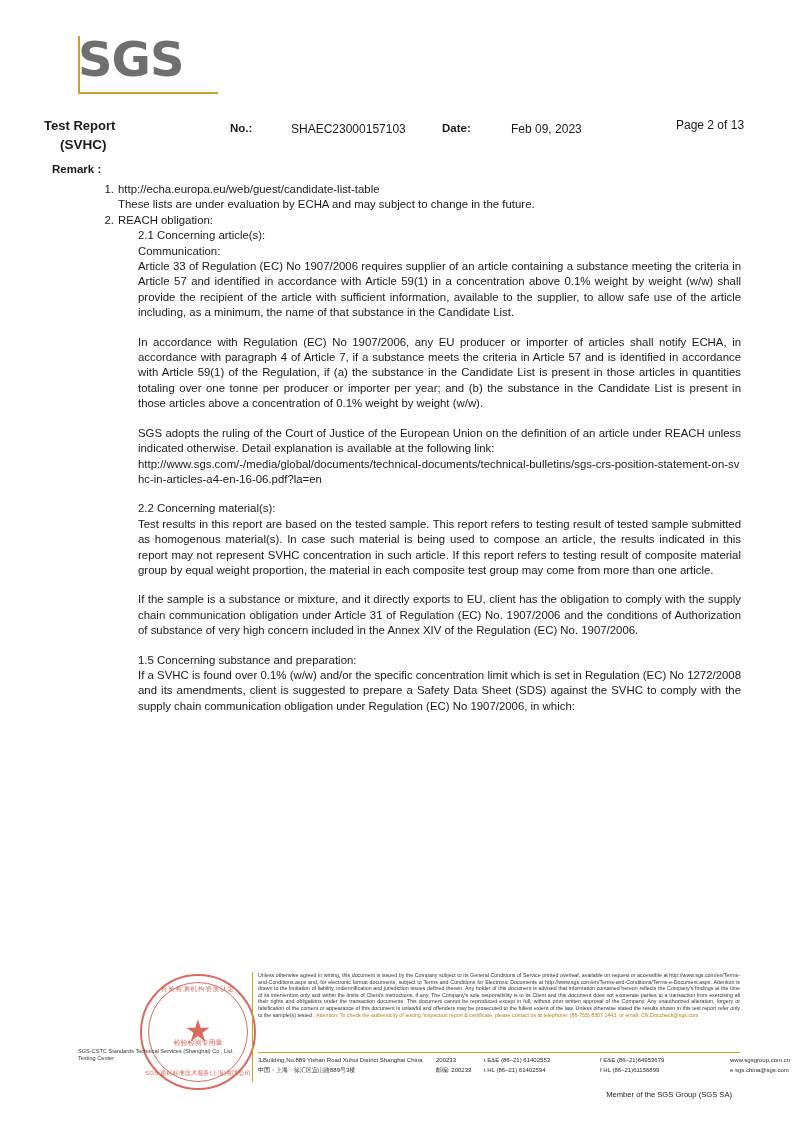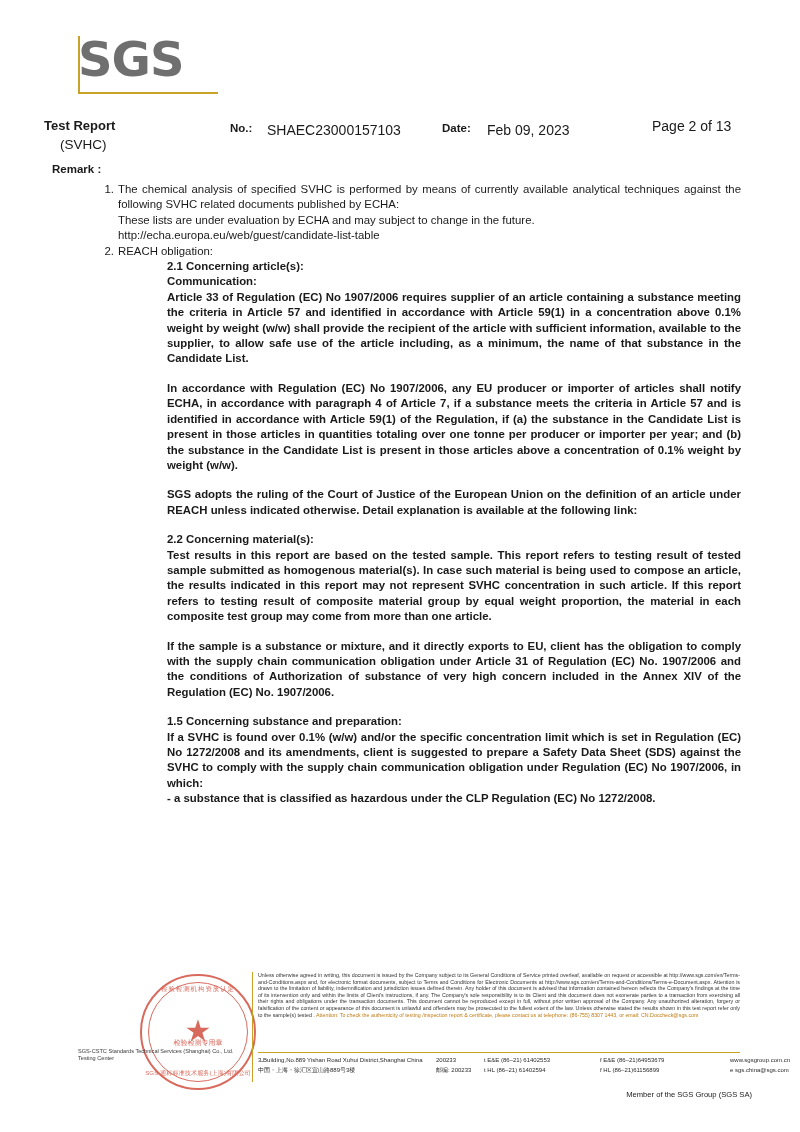--- a/index.html
+++ b/index.html
@@ -66,30 +66,31 @@
     left: 0px;
     top: 0px;
     font-size: 13px;
     font-weight: bold;
   }
   .doc-subtitle {
     position: absolute;
     left: 16px;
     top: 19px;
     font-size: 13.5px;
-    font-weight: normal;
+    font-weight: bold;
   }
   .meta-label {
     position: absolute;
     font-size: 11.5px;
     font-weight: bold;
   }
   .meta-value {
     position: absolute;
-    font-size: 14px;
+    font-size: 12px;
+    margin-left: 24px;
   }
   .lbl-no { left: 186px; top: 4px; }
   .val-no { left: 223px; top: 4px; }
   .lbl-date { left: 398px; top: 4px; }
   .val-date { left: 443px; top: 4px; text-align: center; }
   .val-page { left: 608px; top: 0; }
 
   
   .remark-label {
     position: absolute;
@@ -112,22 +113,21 @@
   }
   .num-item .num {
     position: absolute;
     left: -22px;
     top: 0;
     width: 18px;
     text-align: right;
     font-size: 11.4px;
   }
   .indent1 {
-    margin-left: 49px;
-    font-weight: bold;
+    margin-left: 20px;
   }
   p.txt {
     margin: 0;
     font-size: 11.4px;
     line-height: 15.4px;
   }
   p.just {
     text-align: justify;
   }
   .gap { height: 14px; }
@@ -249,21 +249,21 @@
   .fa-row {
     position: relative;
     height: 10px;
   }
   .fa-c1 { position: absolute; left: 0; top: 0; width: 176px; }
   .fa-c2 { position: absolute; left: 178px; top: 0; width: 44px; }
   .fa-c3 { position: absolute; left: 226px; top: 0; width: 120px; }
   .fa-c4 { position: absolute; left: 342px; top: 0; width: 96px; }
   .member {
     position: absolute;
-    right: 48px;
+    right: 68px;
     top: 122px;
     font-size: 7.6px;
     color: #1a1a1a;
   }
 </style>
 </head>
 <body>
 
 <div class="page">
 
@@ -282,52 +282,51 @@
     <div class="meta-value val-date">Feb 09, 2023</div>
     <div class="meta-value val-page">Page 2 of 13</div>
   </div>
 
   <div class="remark-label">Remark :</div>
 
   <div class="body-wrap">
 
     <div class="num-item">
       <span class="num">1.</span>
-      <p class="txt just">The chemical analysis of specified SVHC is performed by means of currently available analytical techniques against the following SVHC related documents published by ECHA:</p>
+      <p class="txt url">http://echa.europa.eu/web/guest/candidate-list-table</p>
       <p class="txt">These lists are under evaluation by ECHA and may subject to change in the future.</p>
-      <p class="txt url">http://echa.europa.eu/web/guest/candidate-list-table</p>
     </div>
 
     <div class="num-item">
       <span class="num">2.</span>
       <p class="txt">REACH obligation:</p>
     </div>
 
     <div class="indent1">
       <p class="txt">2.1 Concerning article(s):</p>
       <p class="txt">Communication:</p>
       <p class="txt just">Article 33 of Regulation (EC) No 1907/2006 requires supplier of an article containing a substance meeting the criteria in Article 57 and identified in accordance with Article 59(1) in a concentration above 0.1% weight by weight (w/w) shall provide the recipient of the article with sufficient information, available to the supplier, to allow safe use of the article including, as a minimum, the name of that substance in the Candidate List.</p>
 
       <div class="gap"></div>
       <p class="txt just">In accordance with Regulation (EC) No 1907/2006, any EU producer or importer of articles shall notify ECHA, in accordance with paragraph 4 of Article 7, if a substance meets the criteria in Article 57 and is identified in accordance with Article 59(1) of the Regulation, if (a) the substance in the Candidate List is present in those articles in quantities totaling over one tonne per producer or importer per year; and (b) the substance in the Candidate List is present in those articles above a concentration of 0.1% weight by weight (w/w).</p>
 
       <div class="gap"></div>
       <p class="txt just">SGS adopts the ruling of the Court of Justice of the European Union on the definition of an article under REACH unless indicated otherwise. Detail explanation is available at the following link:</p>
+      <p class="txt url">http://www.sgs.com/-/media/global/documents/technical-documents/technical-bulletins/sgs-crs-position-statement-on-svhc-in-articles-a4-en-16-06.pdf?la=en</p>
 
       <div class="gap"></div>
       <p class="txt">2.2 Concerning material(s):</p>
       <p class="txt just">Test results in this report are based on the tested sample. This report refers to testing result of tested sample submitted as homogenous material(s). In case such material is being used to compose an article, the results indicated in this report may not represent SVHC concentration in such article. If this report refers to testing result of composite material group by equal weight proportion, the material in each composite test group may come from more than one article.</p>
 
       <div class="gap"></div>
       <p class="txt just">If the sample is a substance or mixture, and it directly exports to EU, client has the obligation to comply with the supply chain communication obligation under Article 31 of Regulation (EC) No. 1907/2006 and the conditions of Authorization of substance of very high concern included in the Annex XIV of the Regulation (EC) No. 1907/2006.</p>
 
       <div class="gap"></div>
       <p class="txt">1.5 Concerning substance and preparation:</p>
       <p class="txt just">If a SVHC is found over 0.1% (w/w) and/or the specific concentration limit which is set in Regulation (EC) No 1272/2008 and its amendments, client is suggested to prepare a Safety Data Sheet (SDS) against the SVHC to comply with the supply chain communication obligation under Regulation (EC) No 1907/2006, in which:</p>
-      <p class="txt">- a substance that is classified as hazardous under the CLP Regulation (EC) No 1272/2008.</p>
     </div>
 
   </div>
 
   <div class="footer">
 
     <div class="stamp">
       <div class="stamp-inner"></div>
       <div class="stamp-top">检验检测机构资质认定</div>
       <div class="stamp-star">★</div>

